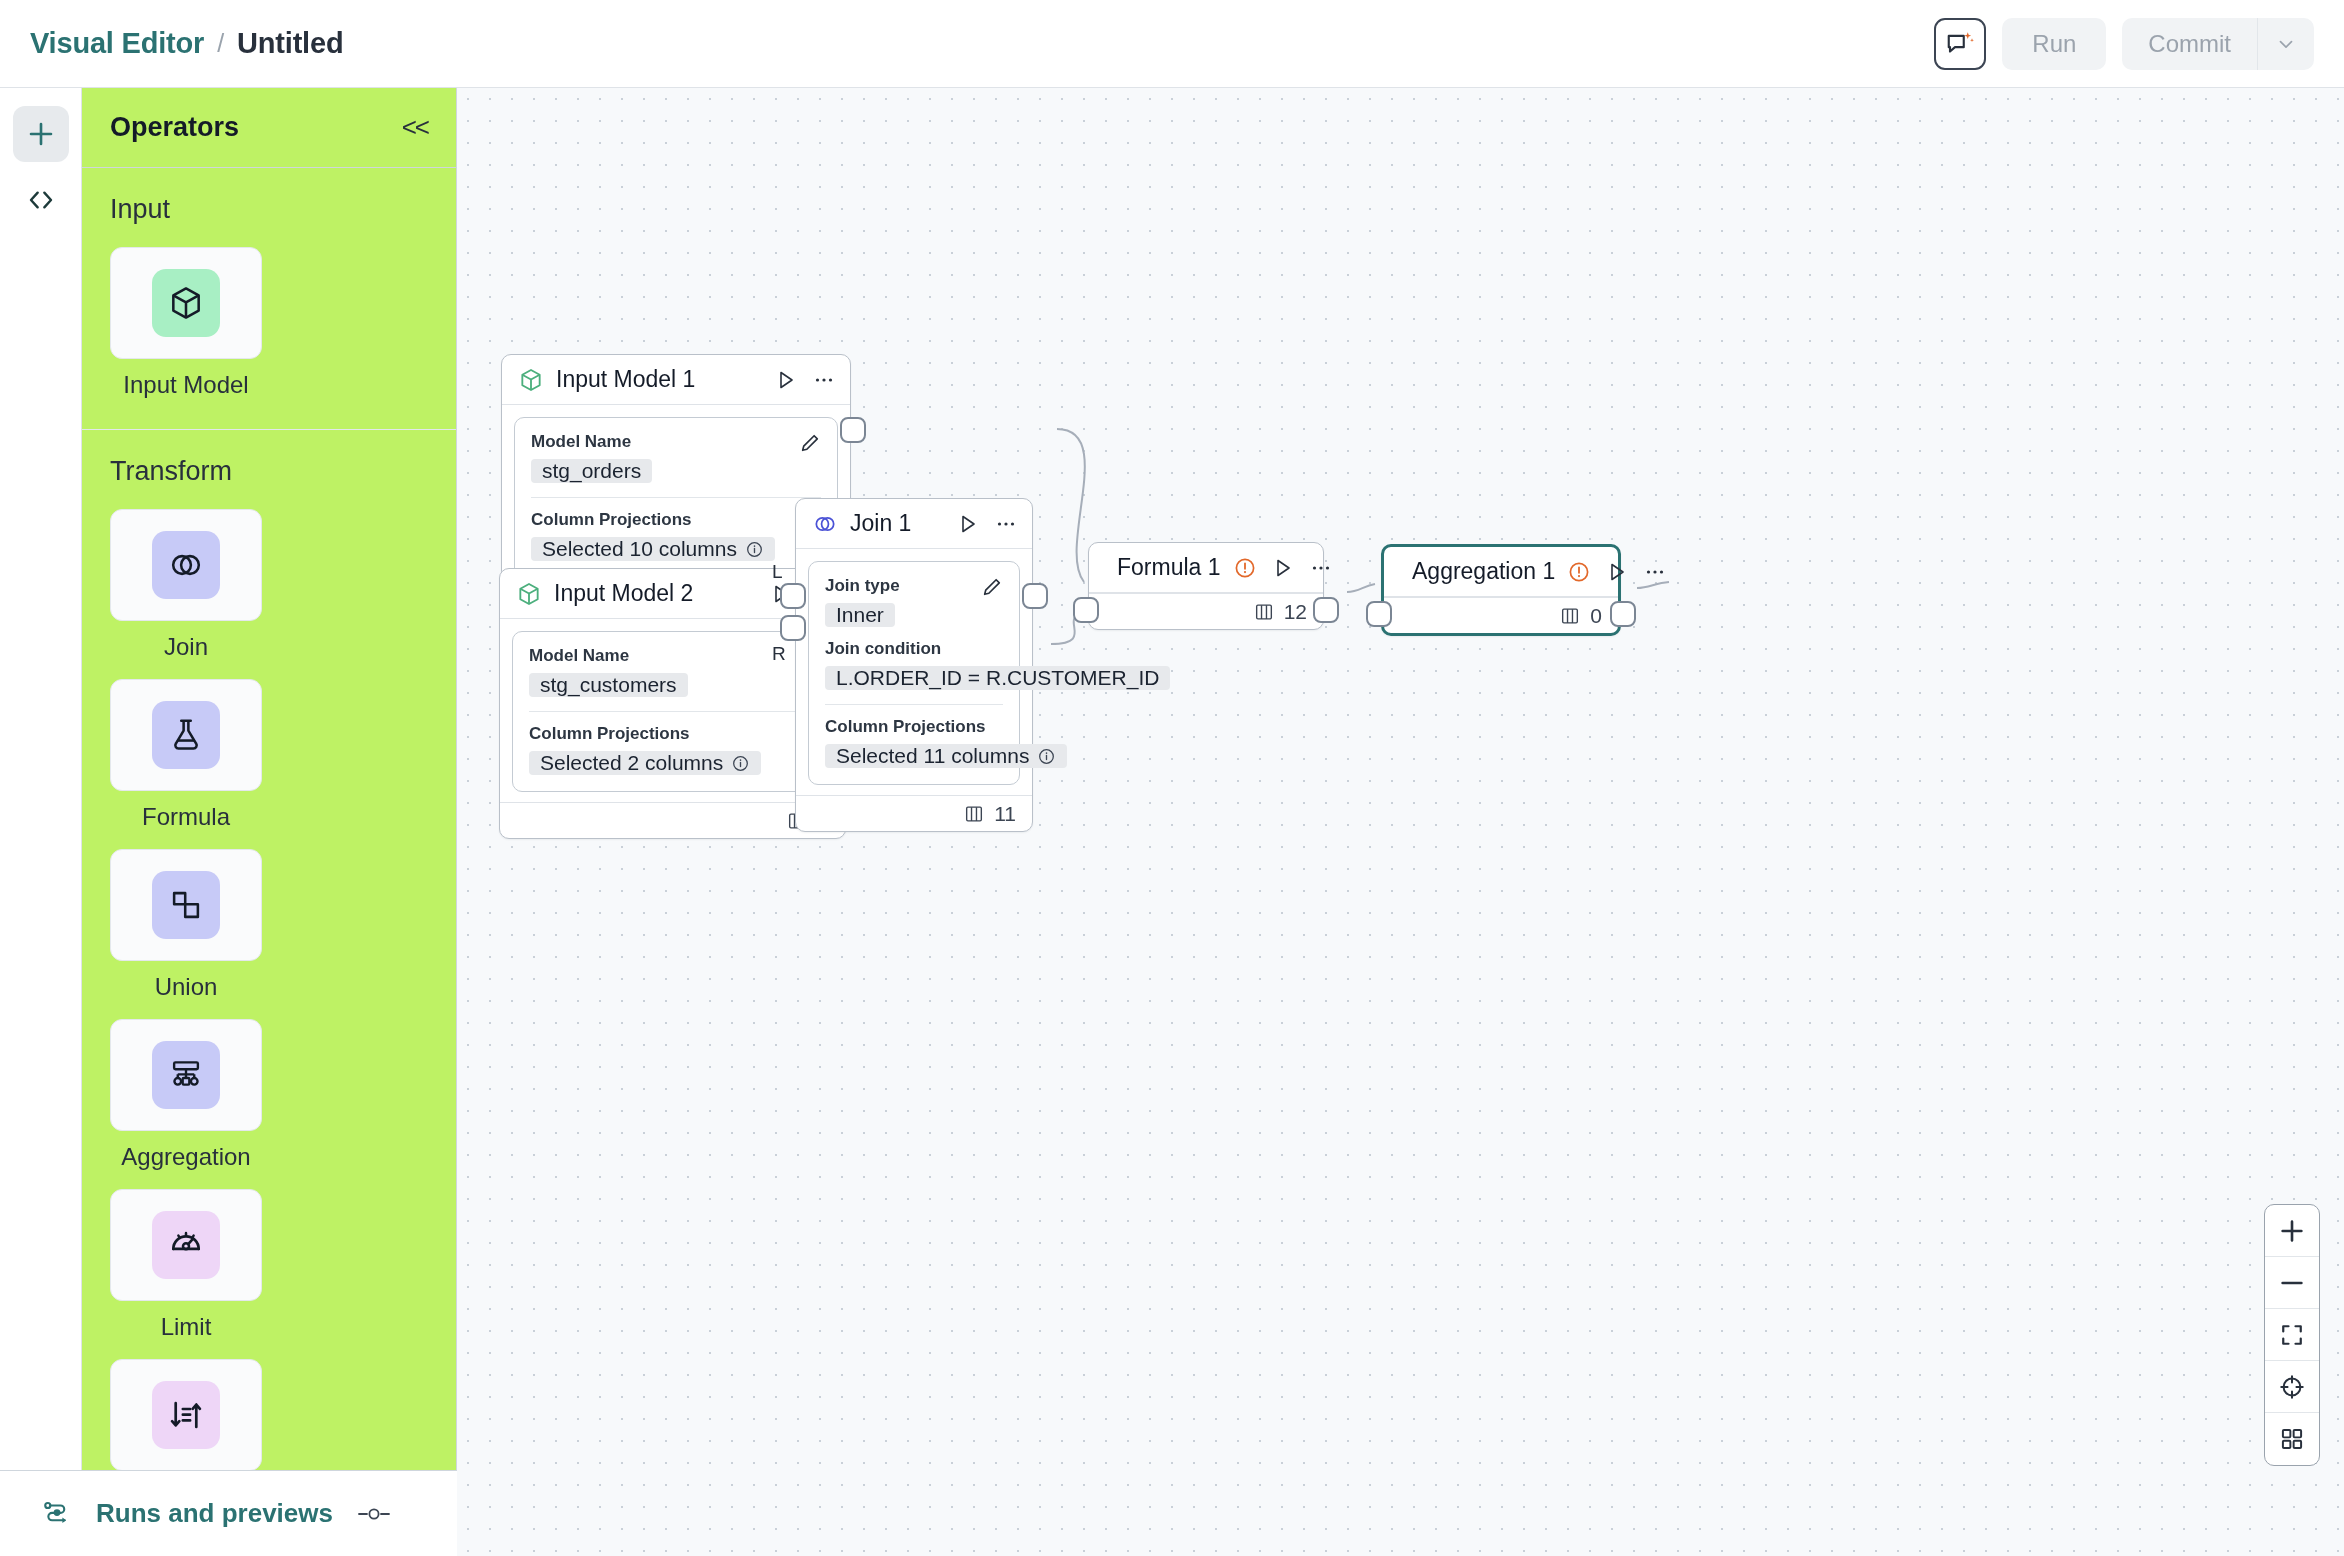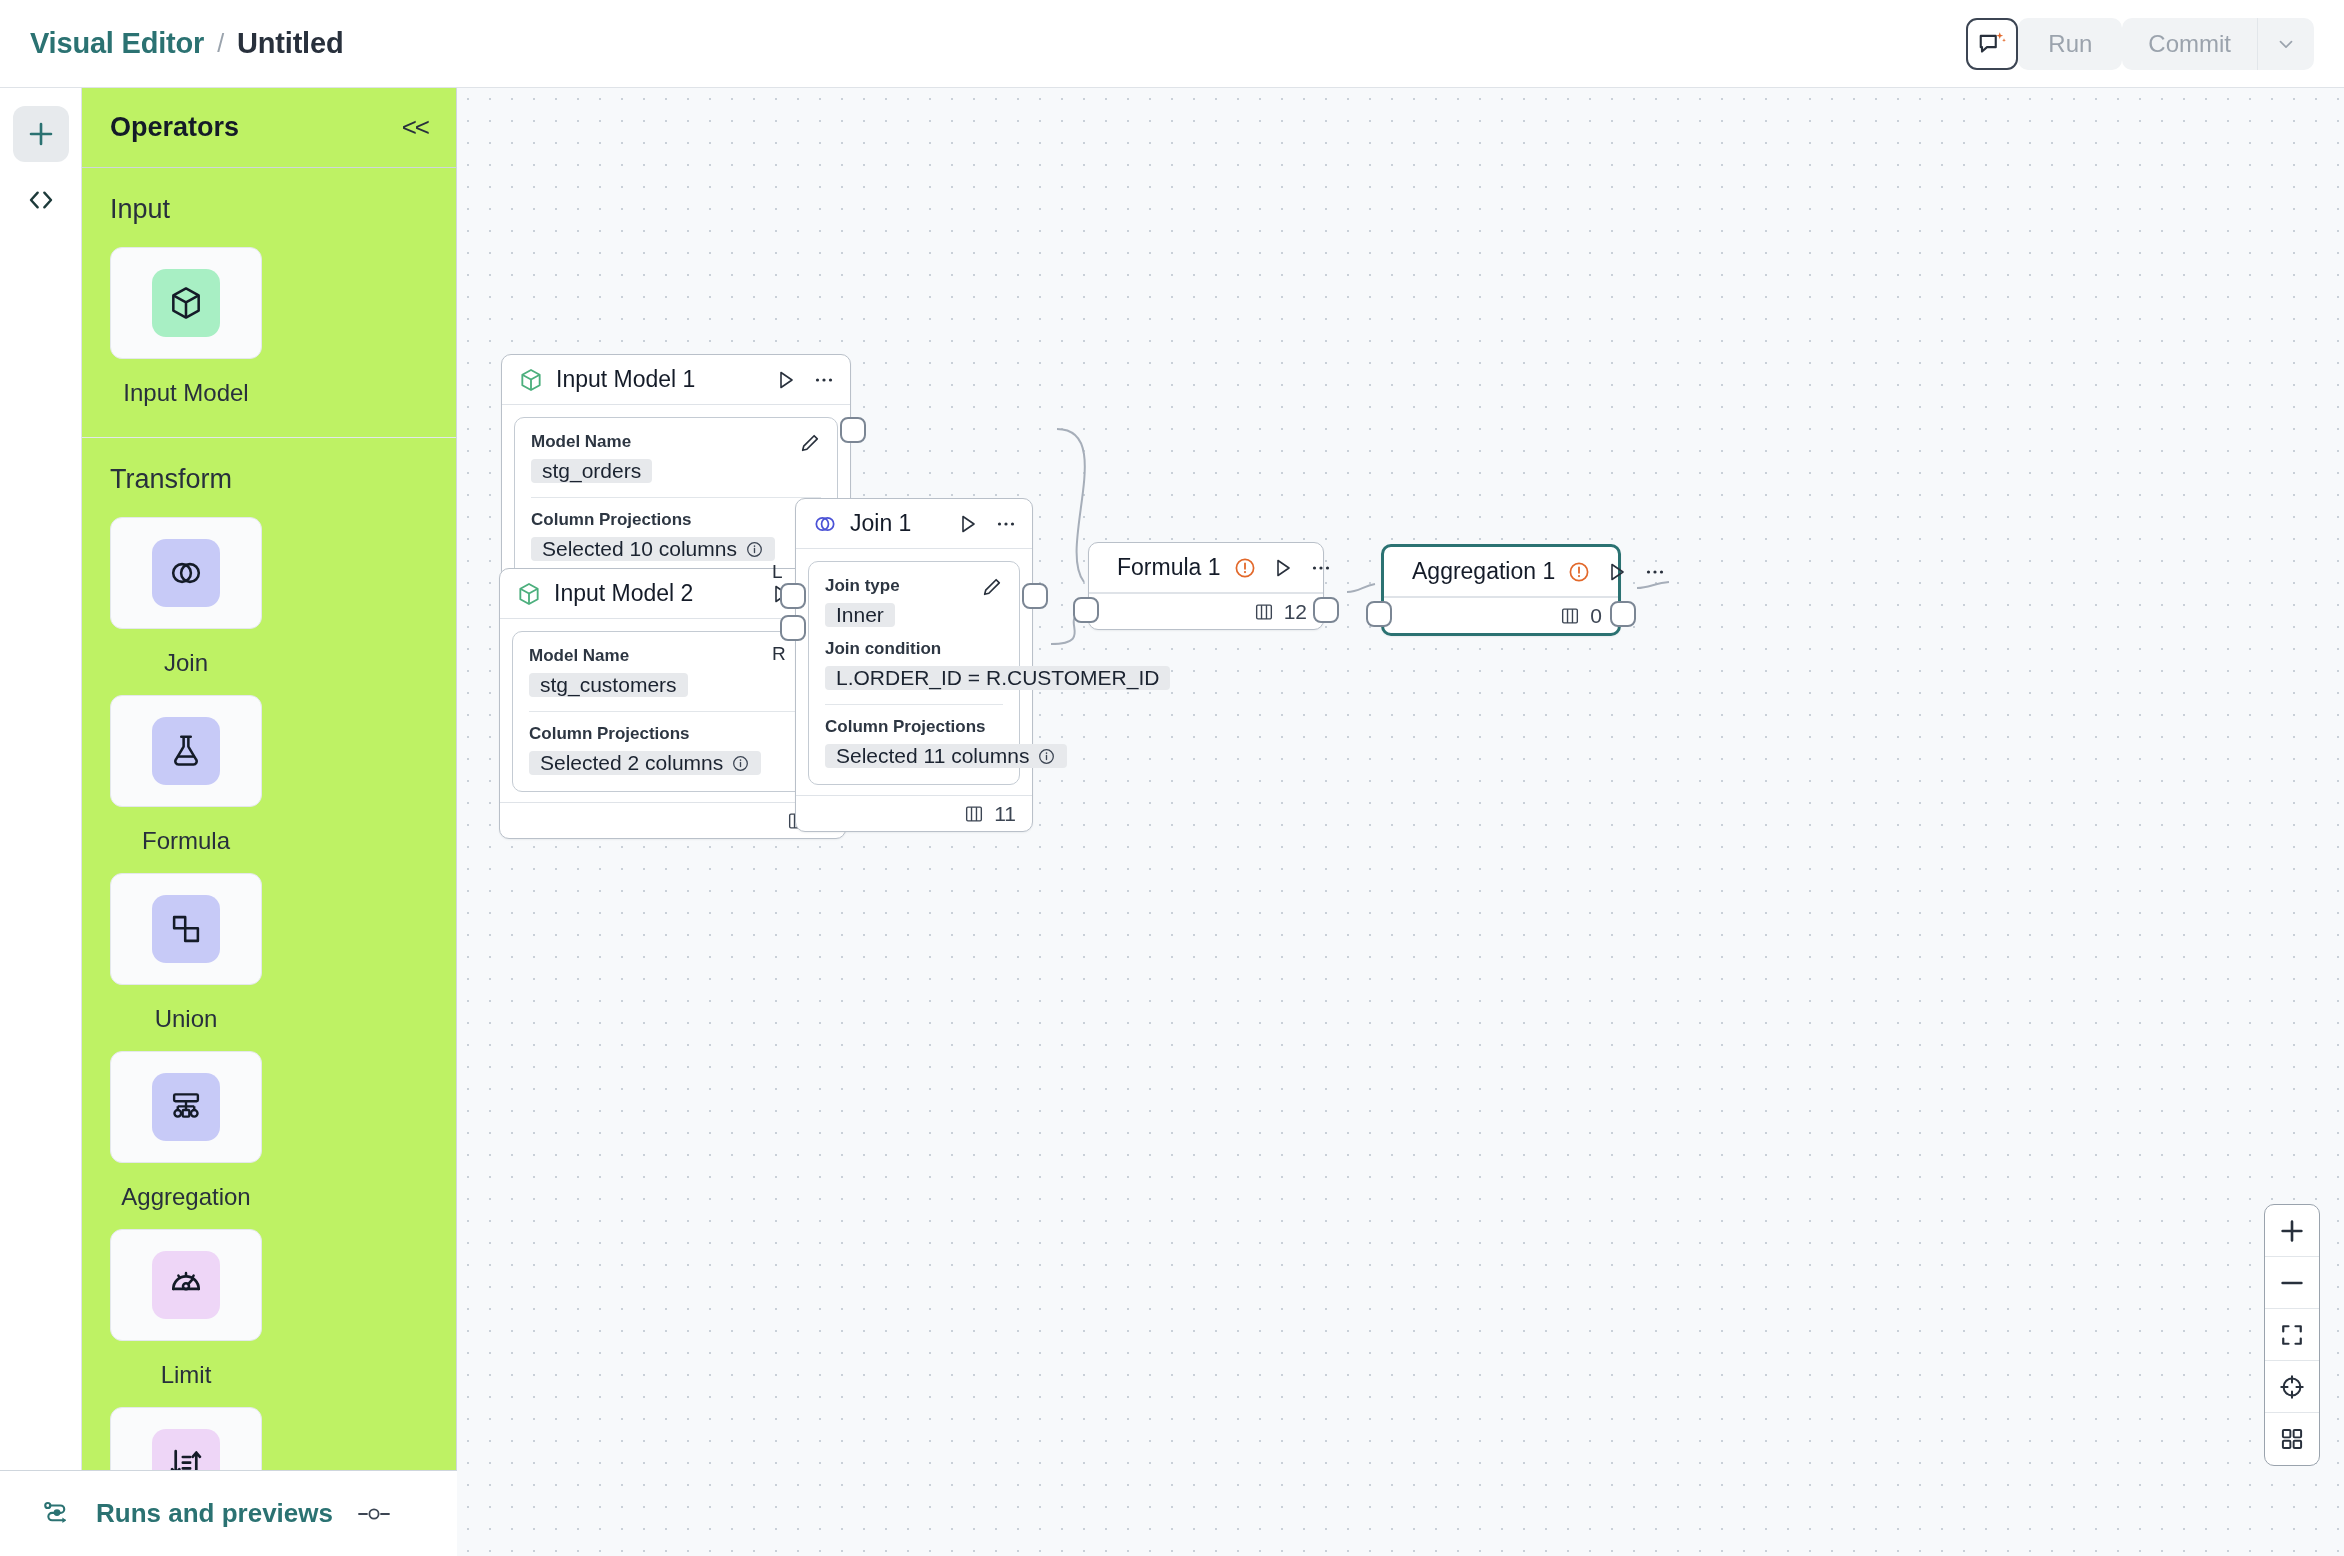--- a/index.html
+++ b/index.html
@@ -20,21 +20,21 @@
     border-bottom: 1px solid #dfe3e8;
     background: #fff;
   }
   .brand {
     font-size: 29px; font-weight: 700; color: #2b7272; letter-spacing: -0.2px;
     cursor: pointer;
   }
   .crumb-sep { font-size: 25px; color: #9aa3ad; margin: 0 13px; }
   .doc-title { font-size: 29px; font-weight: 700; color: #28303c; letter-spacing: -0.2px; }
   .header-spacer { flex: 1; }
-  .header-actions { display: flex; align-items: center; }
+  .header-actions { display: flex; align-items: center; gap: 16px; }
   .icon-btn-outline {
     width: 52px; height: 52px; border: 2px solid #3c4553; border-radius: 11px;
     background: #fff; display: flex; align-items: center; justify-content: center;
     cursor: pointer;
   }
   .btn-grey {
     height: 52px; min-width: 104px; padding: 0 26px;
     background: #f1f3f5; border: none; border-radius: 10px;
     font-family: inherit; font-size: 24px; color: #9ba3ad;
     display: flex; align-items: center; justify-content: center;
@@ -92,21 +92,21 @@
   .op-grid { display: flex; flex-wrap: wrap; gap: 18px 22px; }
   .op-cell { width: 152px; display: flex; flex-direction: column; align-items: center; cursor: pointer; }
   .op-tile {
     width: 152px; height: 112px; border: 1px solid #e4e8ec; border-radius: 12px;
     background: #fafbfc; display: flex; align-items: center; justify-content: center;
   }
   .op-sq {
     width: 68px; height: 68px; border-radius: 14px;
     display: flex; align-items: center; justify-content: center;
   }
-  .op-label { font-size: 24px; color: #28303c; margin-top: 20px; text-align: center; }
+  .op-label { font-size: 24px; color: #28303c; margin-top: 12px; text-align: center; }
 
   
   .runs-bar {
     height: 86px; flex: 0 0 86px; border-top: 1px solid #cfd6dd;
     display: flex; align-items: center; padding-left: 40px; gap: 22px; background: #fff; font-weight: bold;
   }
   .runs-label { font-size: 26px; color: #2b7272; cursor: pointer; }
 
   
   .canvas-wrap { flex: 1; position: relative; min-width: 0; }

